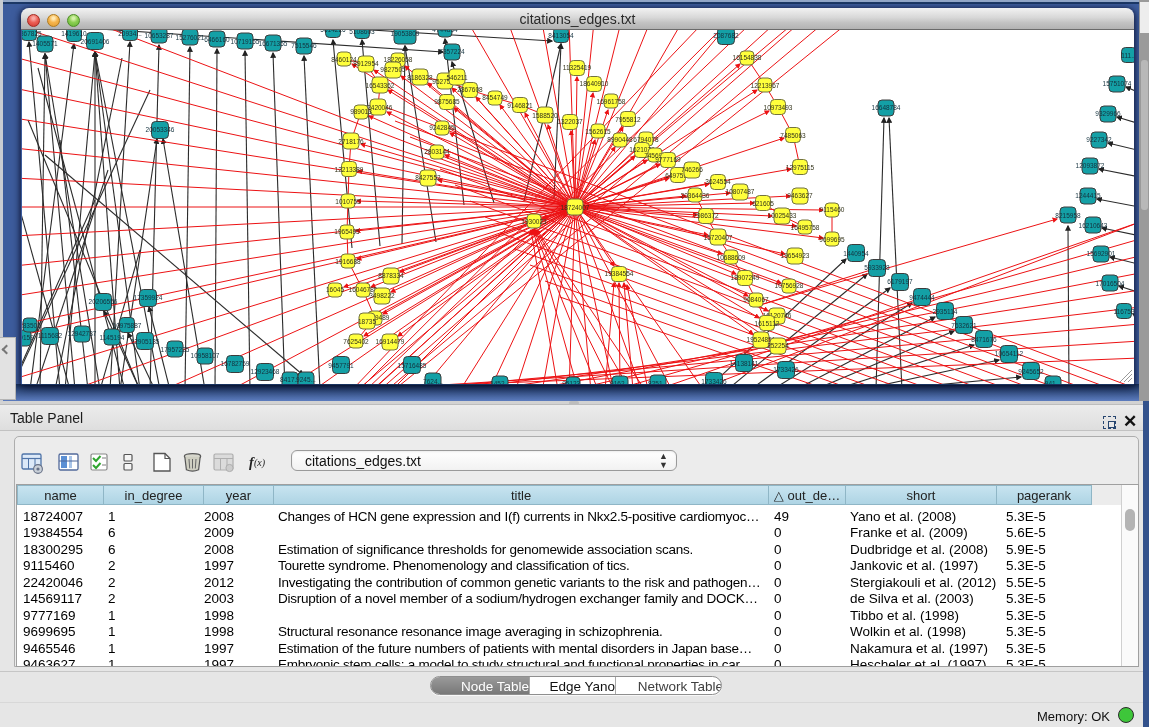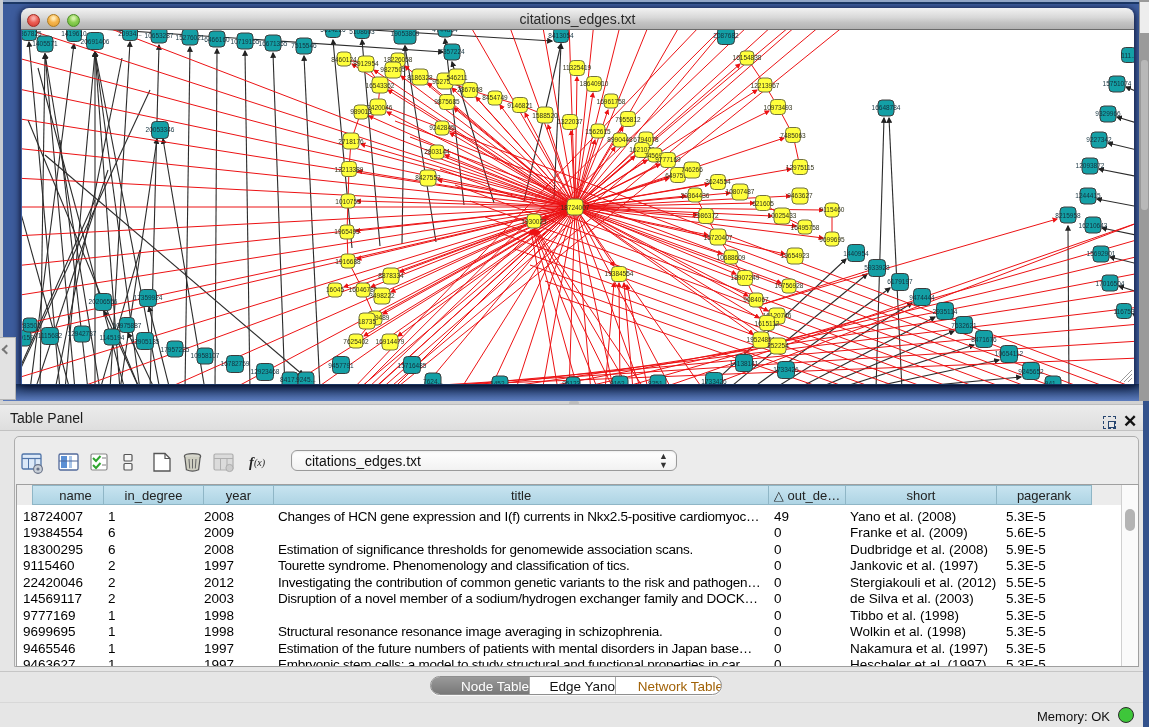--- a/index.html
+++ b/index.html
@@ -41,21 +41,21 @@
 .hcell:last-child{border-right:1px solid #8fb6c6}
 #tbody{position:absolute;left:17px;top:104px;width:1104px;height:161px;background:#fff;overflow:hidden}
 .trow{position:absolute;left:-17px;width:1121px;height:17px}
 .trow span{position:absolute;top:3px;font-size:13.5px;color:#000;white-space:nowrap}
 #vscroll{position:absolute;left:1121px;top:84px;width:17px;height:181px;background:#fafafa;border-left:1px solid #d0d0d0}
 #vscroll .th{position:absolute;left:3px;top:24px;width:10px;height:22px;background:#b4b4b4;border-radius:5px}
 #tblframe{position:absolute;left:16px;top:83px;width:1123px;height:183px;border:1px solid #9f9f9f;pointer-events:none}
 #seg{position:absolute;left:430px;top:275px;width:292px;height:19px;border:1px solid #8f8f8f;border-radius:10px;background:#fff;overflow:hidden;box-shadow:0 1px 0 rgba(255,255,255,.7)}
 #seg .s1{position:absolute;left:0;top:0;width:98px;height:100%;background:linear-gradient(#9a9a9a,#787878);color:#fff}
 #seg .s2{position:absolute;left:98px;top:0;width:86px;height:100%;border-left:1px solid #a8a8a8;color:#111}
-#seg .s3{position:absolute;left:184px;top:0;width:108px;height:100%;border-left:1px solid #a8a8a8;color:#a16207}
+#seg .s3{position:absolute;left:184px;top:0;width:108px;height:100%;border-left:1px solid #a8a8a8;color:#404040}
 #seg div{font-size:13.5px;text-align:right;line-height:19px}
 #botline{position:absolute;left:0;top:270px;width:1143px;height:1px;background:#c6c6c6}
 #statline{position:absolute;left:0;top:301px;width:1143px;height:1px;background:#d8d8d8}
 #mem{position:absolute;left:980px;top:308px;width:130px;text-align:right;font-size:13px;color:#111}
 #memdot{position:absolute;left:1118px;top:306px;width:16px;height:16px;border-radius:50%;background:#3ec63a;border:1.5px solid #2c2c2c}
 </style></head>
 <body>
 <div id="stage">
   <div id="desk">
     <div class="topline1"></div>
@@ -683,21 +683,21 @@
       <g transform="translate(228,0)">
         <text x="0" y="15" font-size="14" font-style="italic" font-weight="bold" fill="#222" font-family="Liberation Serif,serif">f</text>
         <text x="5" y="14" font-size="10" font-style="italic" fill="#222" font-family="Liberation Serif,serif">(x)</text>
       </g>
     </svg>
     <div id="combo">
         <div class="t">citations_edges.txt</div>
         <div class="ar">▲<br>▼</div>
       </div>
     <div id="thdr">
-        <div class="hcell" style="left:32px;width:86px">name</div>
+        <div class="hcell" style="left:17px;width:86px">name</div>
         <div class="hcell" style="left:103px;width:100px">in_degree</div>
         <div class="hcell" style="left:203px;width:70px">year</div>
         <div class="hcell" style="left:273px;width:495px">title</div>
         <div class="hcell" style="left:768px;width:77px">△ out_de…</div>
         <div class="hcell" style="left:845px;width:151px">short</div>
         <div class="hcell" style="left:996px;width:96px">pagerank</div>
       </div>
     <div id="tbody">
         <div class="trow" style="top:0.5px">
           <span style="left:23px">18724007</span>

